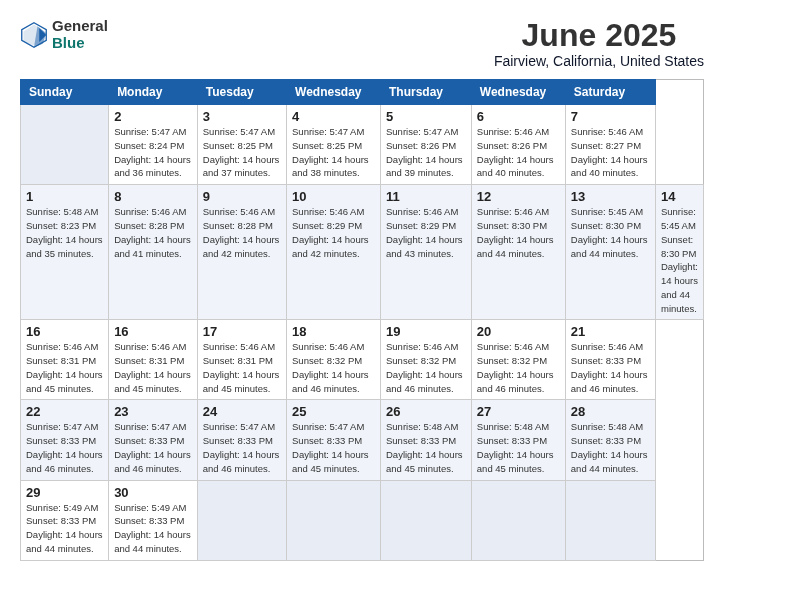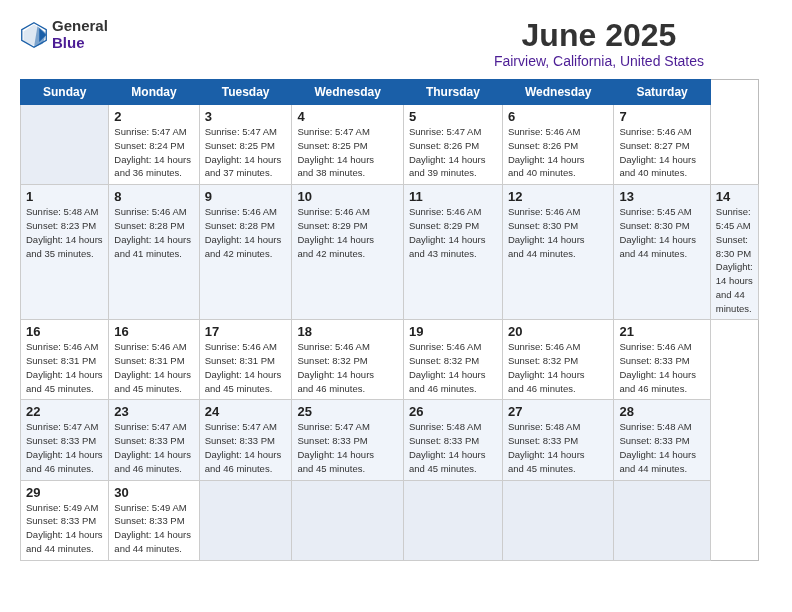--- a/index.html
+++ b/index.html
@@ -33,50 +33,50 @@
       line-height: 1.1;
     }
     .logo-general {
       font-size: 15px;
       font-weight: bold;
       color: #333;
     }
     .logo-blue {
       font-size: 15px;
       font-weight: bold;
-      color: #4c1d95;
+      color: #0f766e;
     }
     .logo-icon {
       width: 28px;
       height: 28px;
     }
     .title-block {
       text-align: center;
     }
     .cal-title {
       font-size: 32px;
       font-weight: bold;
       color: #333;
       line-height: 1.1;
     }
     .cal-subtitle {
       font-size: 14px;
-      color: #4c1d95;
+      color: #0f172a;
     }
     .calendar {
       width: 100%;
       border-collapse: collapse;
       border: 1px solid #bbb;
     }
     .calendar th {
       background: #1a5fa8;
       color: #fff;
       font-size: 12px;
       font-weight: bold;
-      padding: 5px 22px;
+      padding: 5px 8px;
       text-align: left;
       border: 1px solid #1a5fa8;
     }
     .calendar td {
       vertical-align: top;
       border: 1px solid #ccc;
       padding: 4px 5px;
       width: calc(100%/7);
       background: #fff;
       min-height: 72px;

